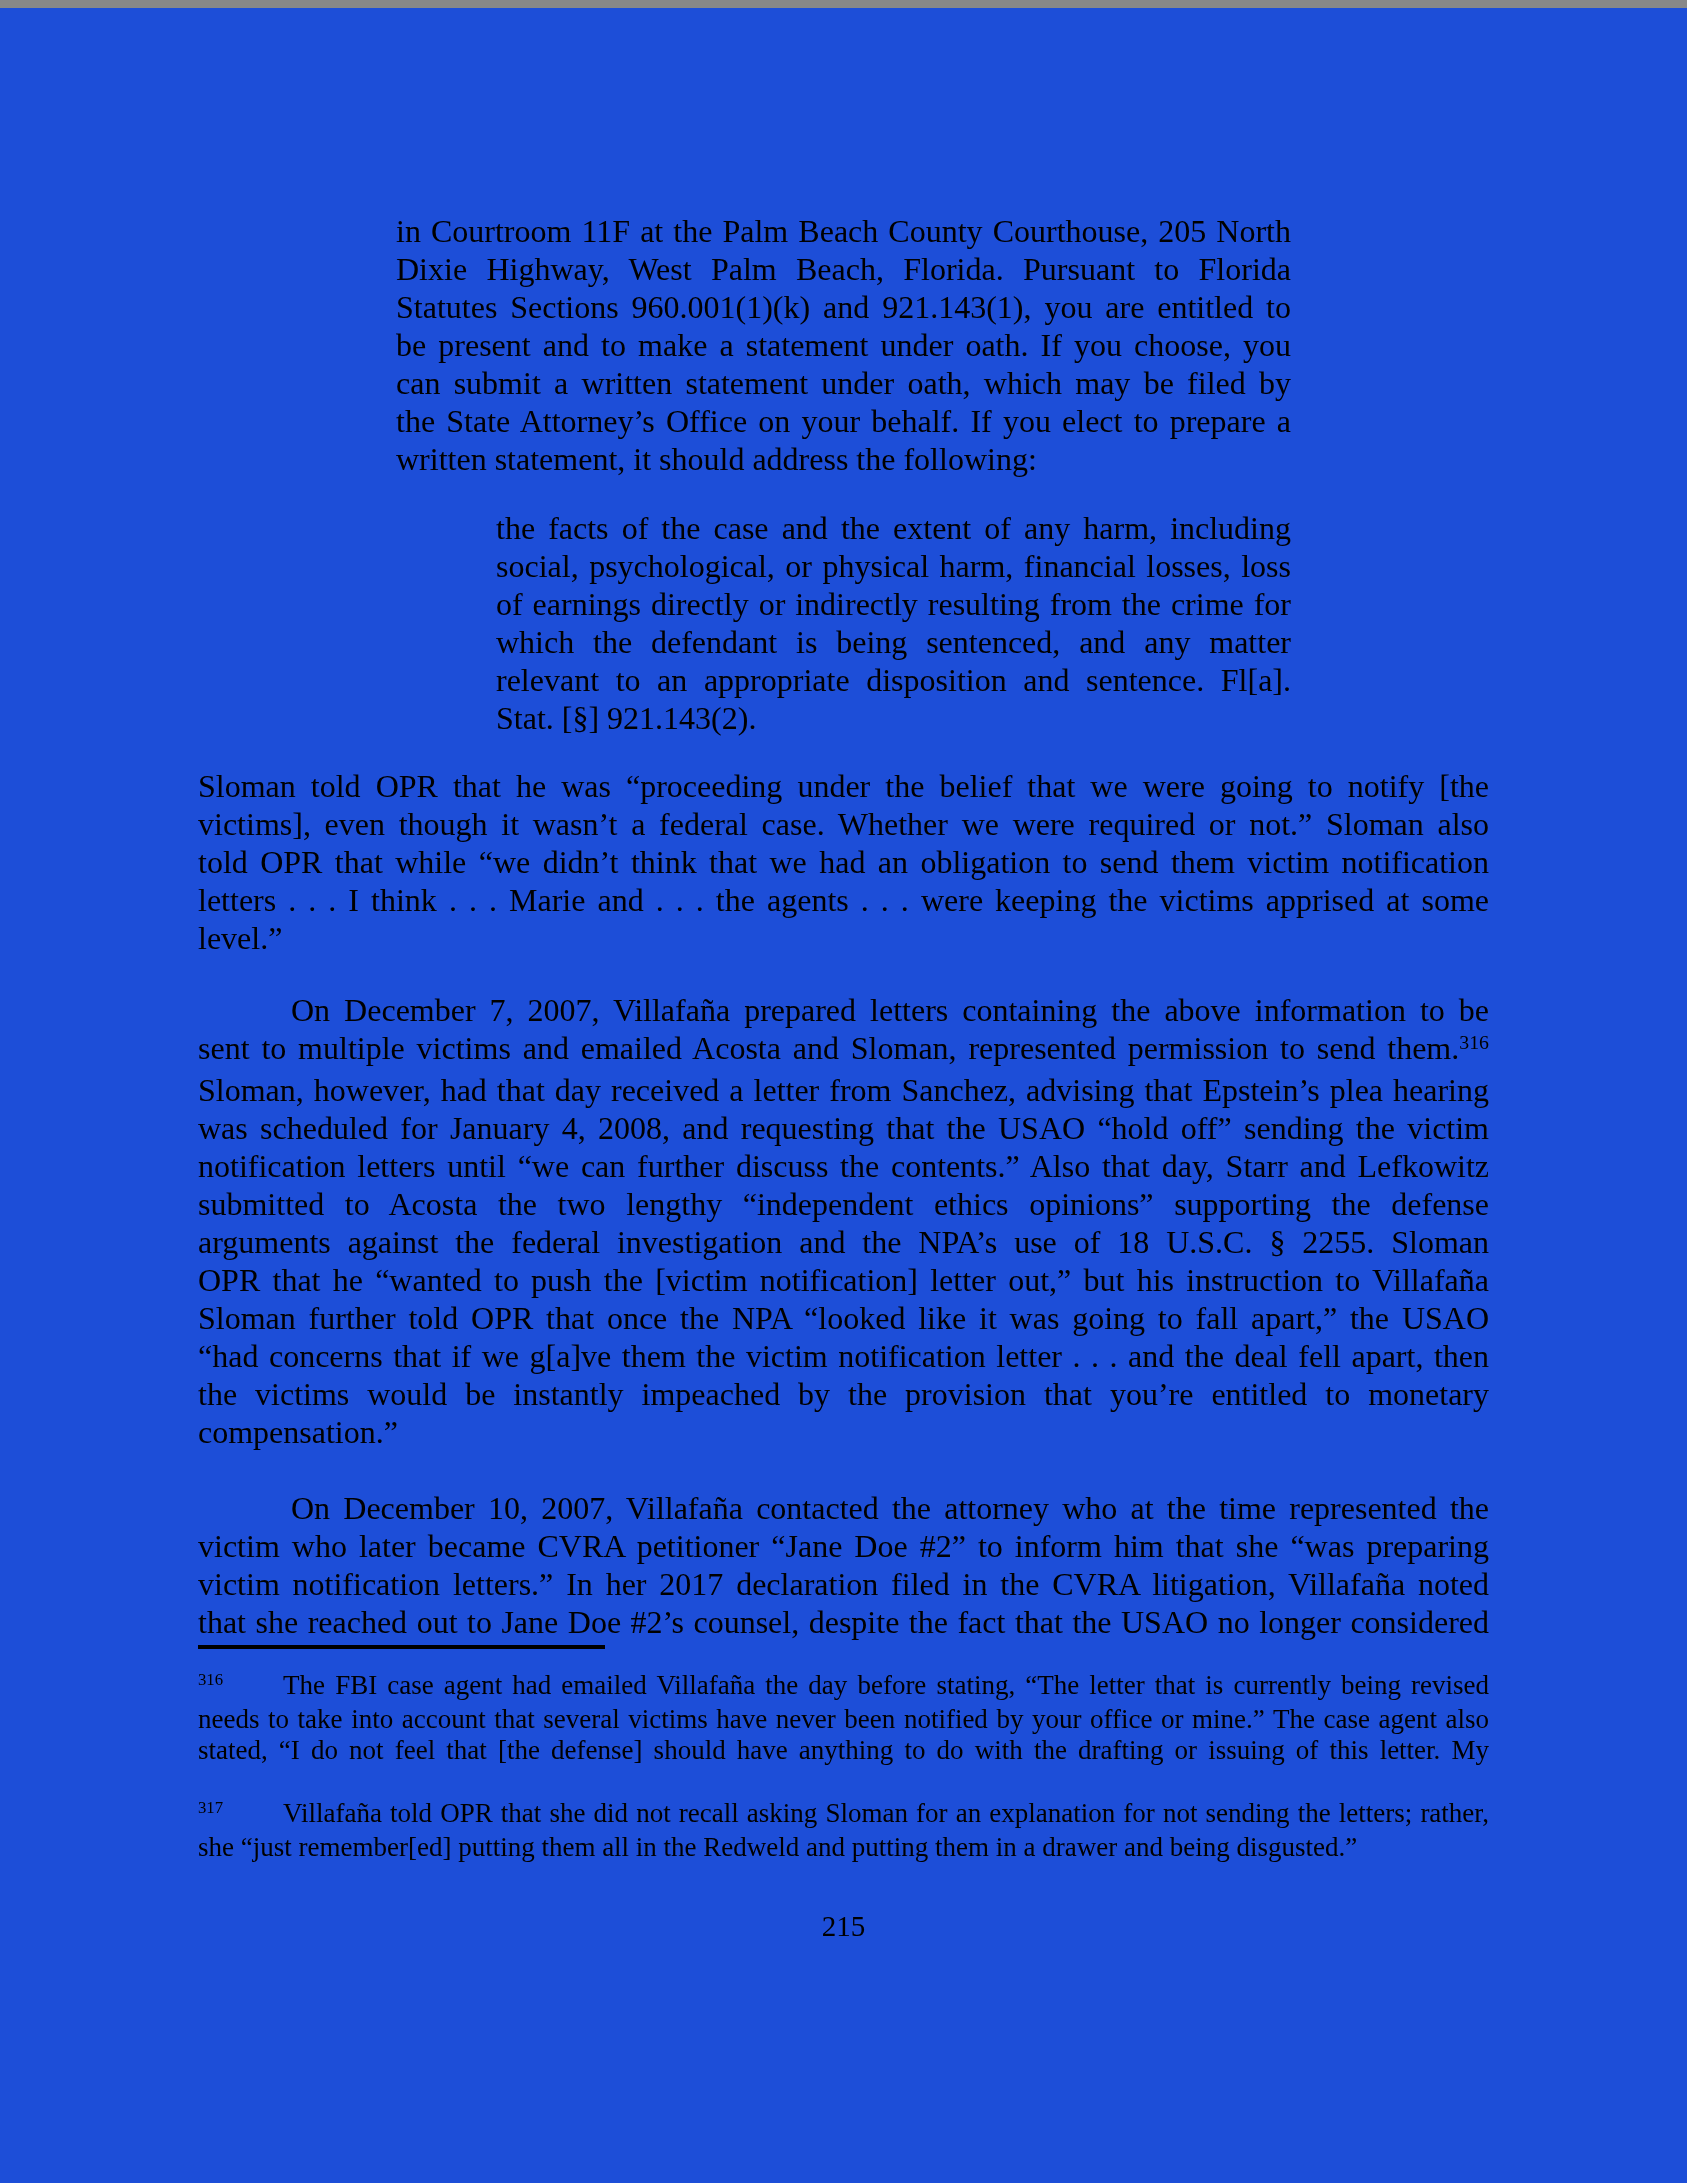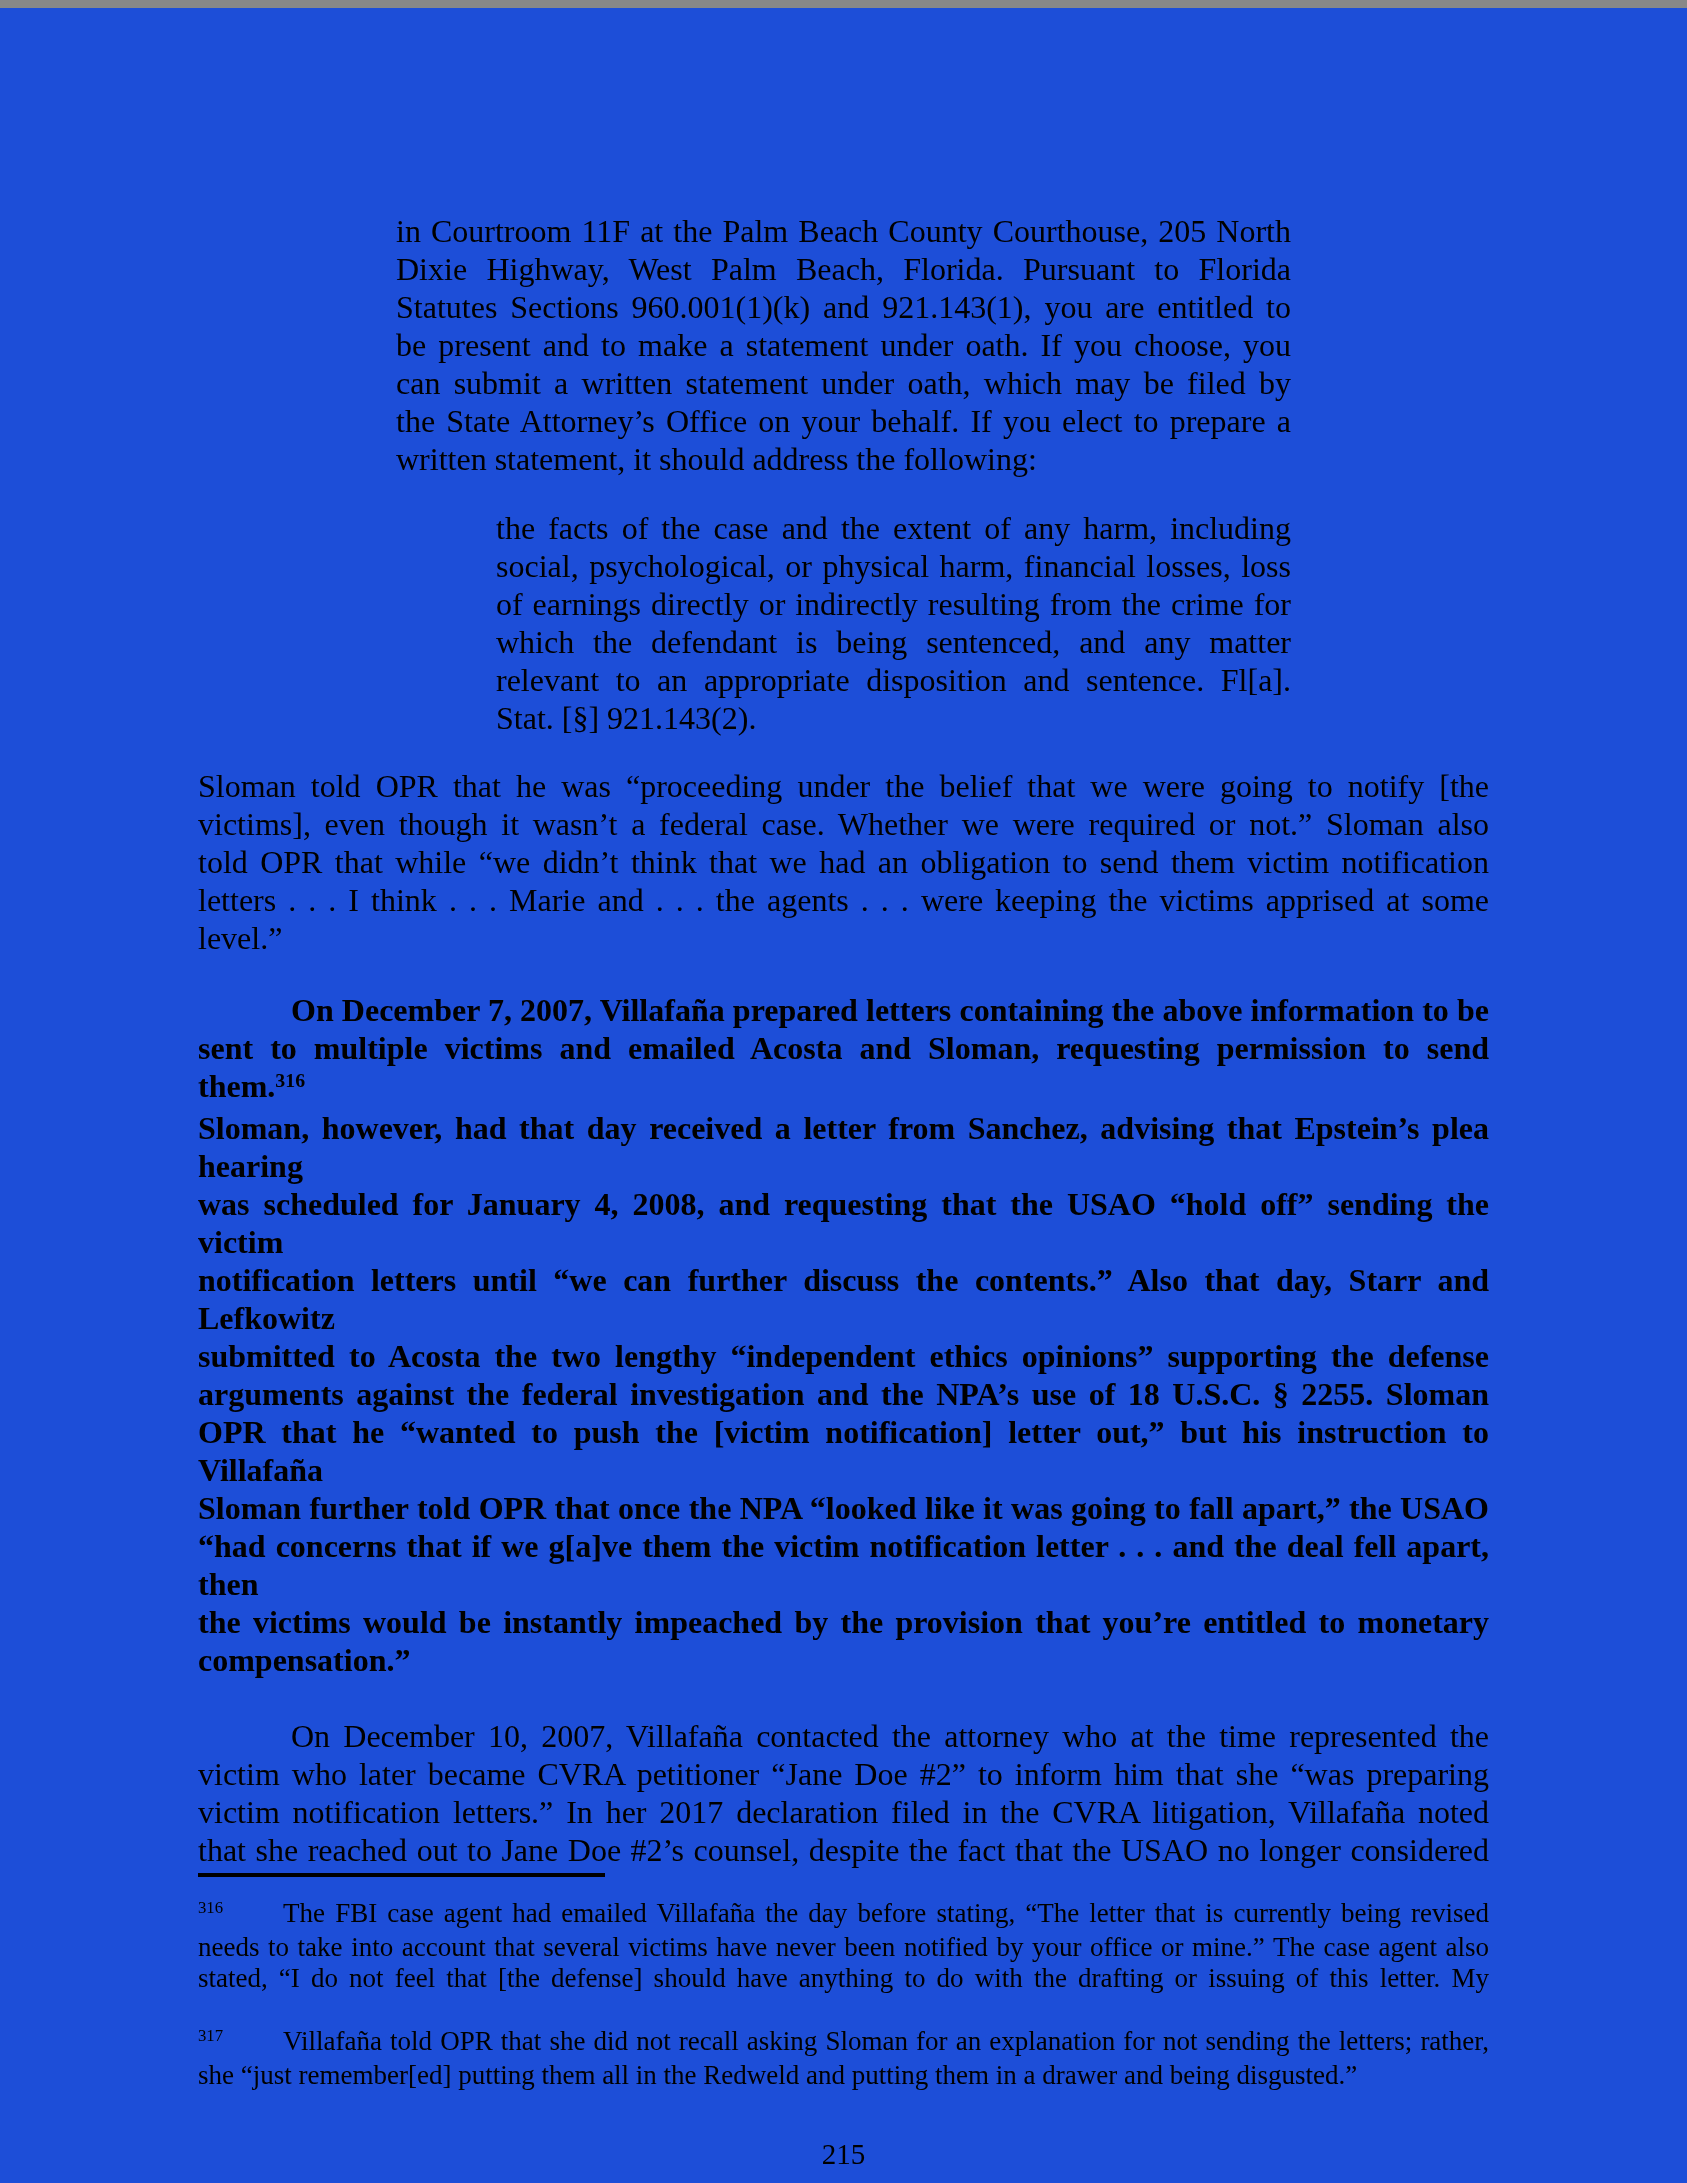--- a/index.html
+++ b/index.html
@@ -23,21 +23,21 @@
     overflow: visible;
   }
   .line.lastline { text-align-last: left; }
   .line.indent { padding-left: 93px; }
 
   .bq { margin-right: 198px; }
   .bq1 { margin-left: 198px; margin-bottom: 31px; }
   .bq2 { margin-left: 298px; margin-bottom: 30px; }
 
   .para1 { margin-bottom: 34px; }
-  .para2 { margin-bottom: 38px; font-weight: bold; }
+  .para2 { margin-bottom: 38px; }
   .para3 { margin-bottom: 0; }
 
   .fnsep {
     width: 407px;
     height: 4px;
     background: #000;
     margin-top: 4px;
   }
   .fn .line { font-size: 27px; line-height: 31px; }
   .fn316 { margin-top: 20.5px; }
@@ -85,21 +85,21 @@
     <div class="para1">
         <div class="line">Sloman told OPR that he was “proceeding under the belief that we were going to notify [the</div>
         <div class="line">victims], even though it wasn’t a federal case.  Whether we were required or not.”  Sloman also</div>
         <div class="line">told OPR that while “we didn’t think that we had an obligation to send them victim notification</div>
         <div class="line">letters . . . I think . . . Marie and . . . the agents . . . were keeping the victims apprised at some</div>
         <div class="line lastline">level.”</div>
       </div>
 
     <div class="para2">
         <div class="line indent">On December 7, 2007, Villafaña prepared letters containing the above information to be</div>
-        <div class="line"><span>sent to multiple victims and emailed Acosta and Sloman, requesting permission to send them.</span><span class="sup">316</span></div>
+        <div class="line"><span>sent to multiple victims and emailed Acosta and Sloman, represented permission to send them.</span><span class="sup">316</span></div>
         <div class="line">Sloman, however, had that day received a letter from Sanchez, advising that Epstein’s plea hearing</div>
         <div class="line">was scheduled for January 4, 2008, and requesting that the USAO “hold off” sending the victim</div>
         <div class="line">notification letters until “we can further discuss the contents.”  Also that day, Starr and Lefkowitz</div>
         <div class="line">submitted to Acosta the two lengthy “independent ethics opinions” supporting the defense</div>
         <div class="line">arguments against the federal investigation and the NPA’s use of 18 U.S.C. § 2255.  Sloman</div>
         <div class="line">OPR that he “wanted to push the [victim notification] letter out,” but his instruction to Villafaña</div>
         <div class="line">Sloman further told OPR that once the NPA “looked like it was going to fall apart,” the USAO</div>
         <div class="line">“had concerns that if we g[a]ve them the victim notification letter . . . and the deal fell apart, then</div>
         <div class="line">the victims would be instantly impeached by the provision that you’re entitled to monetary</div>
         <div class="line lastline">compensation.”</div>

